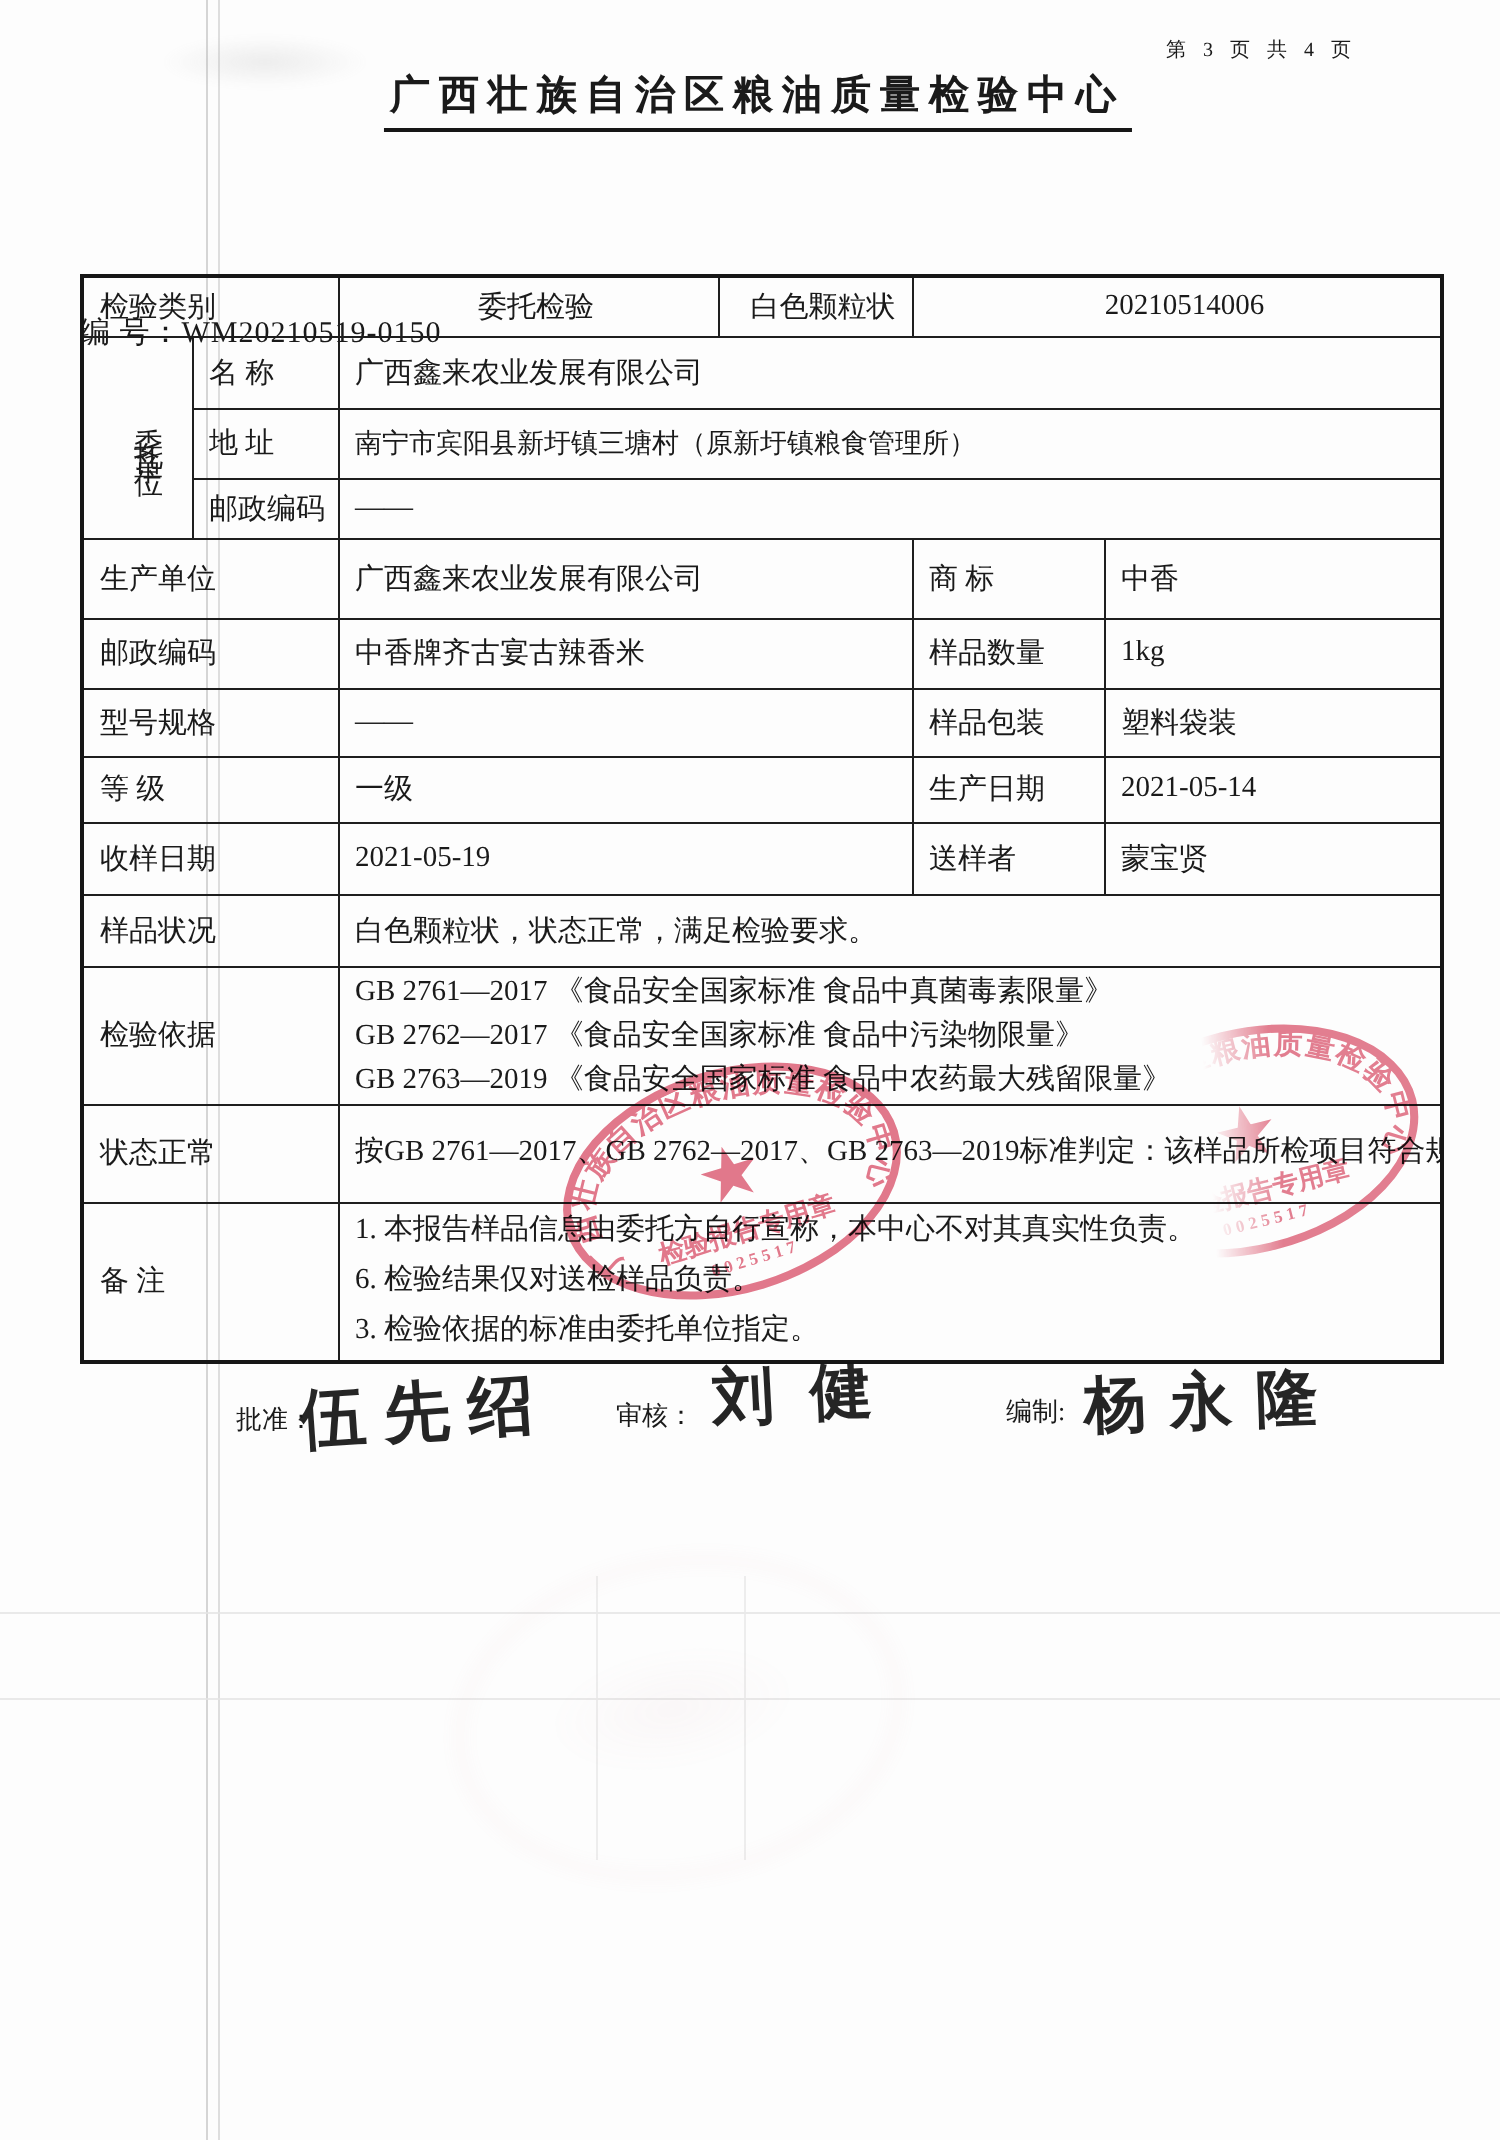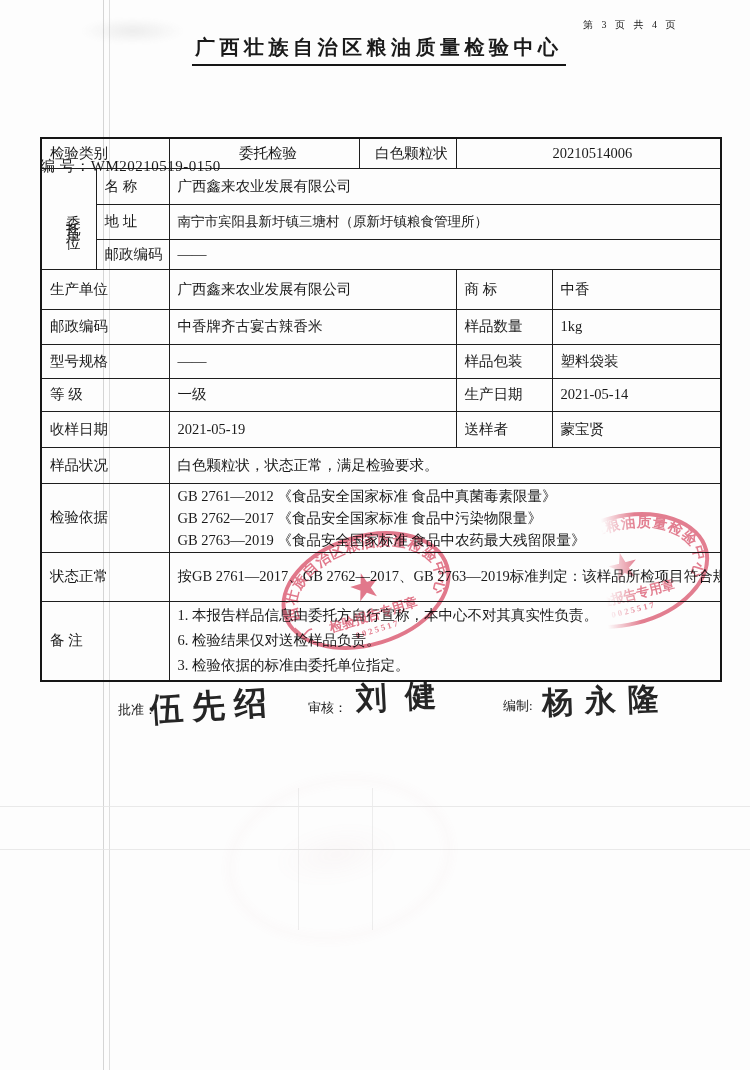--- a/index.html
+++ b/index.html
@@ -146,21 +146,21 @@
       <td>送样者</td>
       <td class="val">蒙宝贤</td>
     </tr>
     <tr class="h36">
       <td colspan="2">样品状况</td>
       <td colspan="4" class="val">白色颗粒状，状态正常，满足检验要求。</td>
     </tr>
     <tr class="h69">
       <td colspan="2">检验依据</td>
       <td colspan="4" class="val mline">
-        <div>GB 2761—2012 《食品安全国家标准 食品中真菌毒素限量》</div>
+        <div>GB 2761—2017 《食品安全国家标准 食品中真菌毒素限量》</div>
         <div>GB 2762—2017 《食品安全国家标准 食品中污染物限量》</div>
         <div>GB 2763—2019 《食品安全国家标准 食品中农药最大残留限量》</div>
       </td>
     </tr>
     <tr class="h49">
       <td colspan="2">状态正常</td>
       <td colspan="4" class="val wrap">按GB 2761—2017、GB 2762—2017、GB 2763—2019标准判定：该样品所检项目符合规定要求。</td>
     </tr>
     <tr class="h80">
       <td colspan="2">备 注</td>

